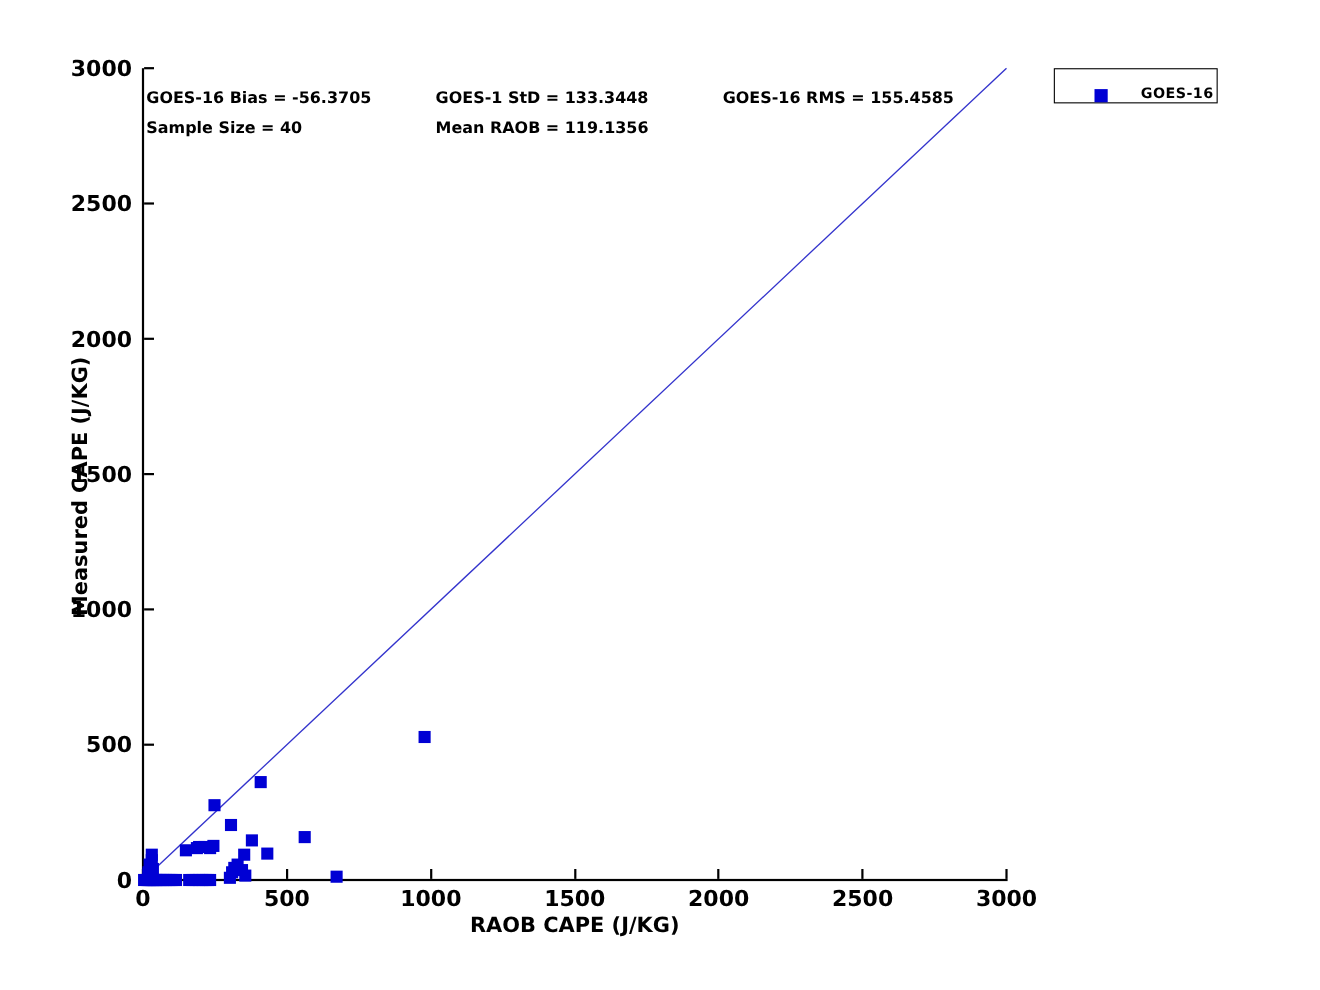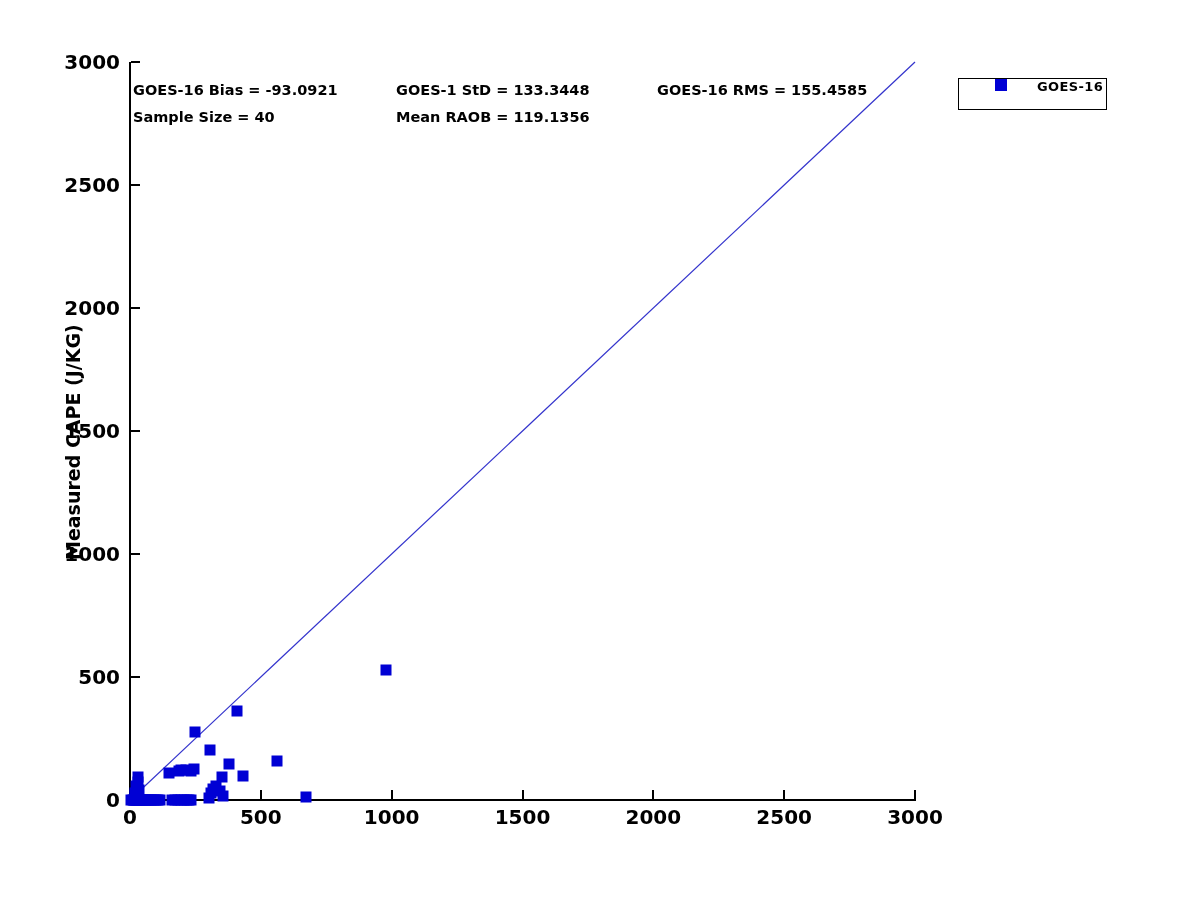--- a/index.html
+++ b/index.html
@@ -78,21 +78,21 @@
     width:11px;height:11px;
     background:#0000d4;
     transform:translate(-50%,-50%);
   }
 
   
   #legend{
     position:absolute;left:958px;top:62px;
     width:147px;height:30px;
     border:1.5px solid #000;background:#fff;
-    display:flex;align-items:flex-start;margin-top:16px;
+    display:flex;align-items:flex-end;
   }
   #legend-swatch{
     width:12px;height:12px;background:#0000d4;
     margin-left:36px;
   }
   #legend-label{
     margin-left:30px;
     font-size:13px;font-weight:bold;color:#000;
     letter-spacing:0.4px;white-space:nowrap;
   }
@@ -194,23 +194,24 @@
         <div class="marker" style="left: 79.8083px; top: 687.57px; background: rgb(0, 0, 212);"></div>
         <div class="marker" style="left: 92.1067px; top: 714.63px; background: rgb(0, 0, 212);"></div>
         <div class="marker" style="left: 98.91px; top: 701.592px; background: rgb(0, 0, 212);"></div>
         <div class="marker" style="left: 106.76px; top: 648.948px; background: rgb(0, 0, 212);"></div>
         <div class="marker" style="left: 113.04px; top: 714.384px; background: rgb(0, 0, 212);"></div>
         <div class="marker" style="left: 146.533px; top: 698.64px; background: rgb(0, 0, 212);"></div>
         <div class="marker" style="left: 255.91px; top: 607.62px; background: rgb(0, 0, 212);"></div>
       </div>
   </div>
 
+  <div id="xlabel">RAOB CAPE (J/KG)</div>
   <div id="ylabel">Measured CAPE (J/KG)</div>
 
-  <div class="stat" style="left:133px;top:82px;">GOES-16 Bias = -93.0921</div>
+  <div class="stat" style="left:133px;top:82px;">GOES-16 Bias = -56.3705</div>
   <div class="stat" style="left:396px;top:82px;">GOES-1 StD = 133.3448</div>
   <div class="stat" style="left:657px;top:82px;text-align:center;">GOES-16 RMS = 155.4585</div>
   <div class="stat" style="left:133px;top:109px;">Sample Size = 40</div>
   <div class="stat" style="left:396px;top:109px;">Mean RAOB = 119.1356</div>
 
   <div id="legend">
     <span id="legend-swatch"></span>
     <span id="legend-label">GOES-16</span>
   </div>
 

